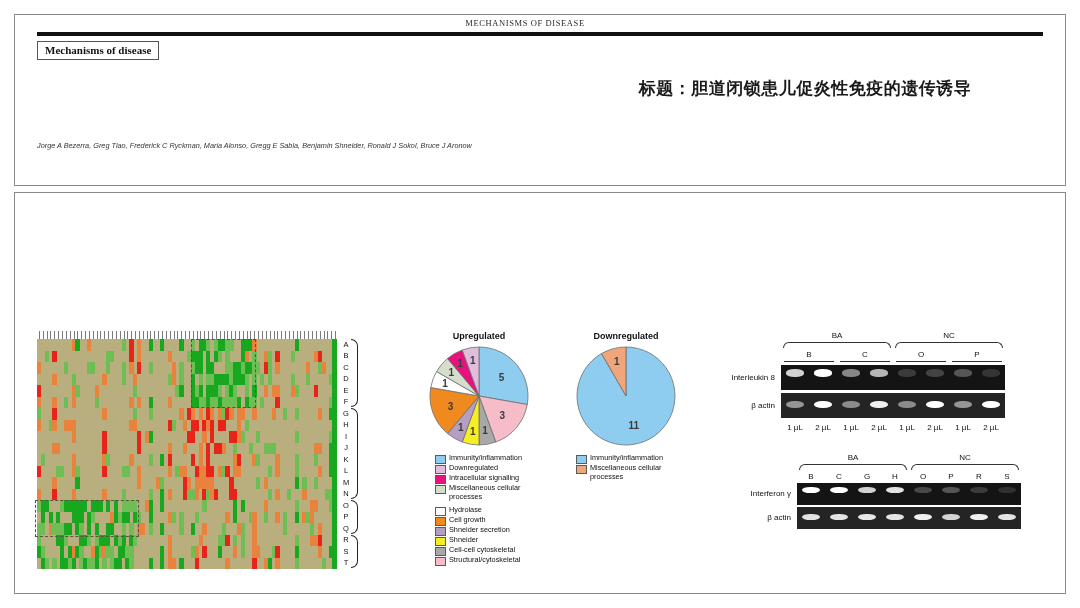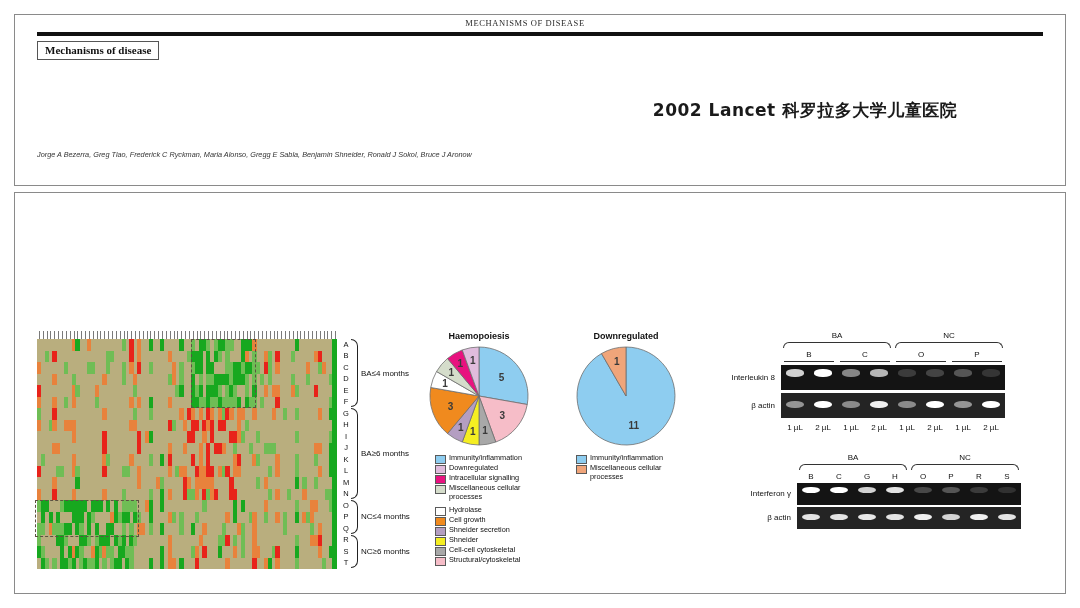--- a/index.html
+++ b/index.html
@@ -28,21 +28,21 @@
     border:1px solid #555;padding:2px 7px 3px 7px;
     font-family:"Liberation Serif",serif;font-weight:bold;font-size:11px;color:#111;
     background:#fff;
   }
   .article-title{
     position:absolute;left:22px;top:56px;width:470px;
     font-family:"Liberation Sans",sans-serif;font-weight:bold;font-size:14.5px;
     line-height:1.35;color:#0d0d0d;letter-spacing:-0.1px;
   }
   .authors{
-    position:absolute;left:22px;top:134px;width:470px;
+    position:absolute;left:22px;top:125px;width:470px;
     font-family:"Liberation Sans",sans-serif;font-style:italic;font-size:7.3px;
     line-height:1.55;color:#333;
   }
   .cn-title-block{
     position:absolute;left:540px;top:62px;width:500px;text-align:center;
   }
   .cn-title-main{
     font-family:"DejaVu Sans",sans-serif;font-weight:bold;font-size:17px;
     color:#1a1a1a;letter-spacing:.5px;
   }
@@ -154,21 +154,21 @@
 
 <div class="page">
 
   <div class="journal-card">
     <div class="journal-running-head">MECHANISMS OF DISEASE</div>
     <div class="journal-rule"></div>
     <div class="section-tag">Mechanisms of disease</div>
     <div class="authors">Jorge A Bezerra, Greg Tiao, Frederick C Ryckman, Maria Alonso, Gregg E Sabla, Benjamin Shneider, Ronald J Sokol, Bruce J Aronow</div>
 
     <div class="cn-title-block">
-      <div class="cn-title-sub">2002 Lancet 科罗拉多大学儿童医院</div>
+      <div class="cn-title-main">标题：胆道闭锁患儿促炎性免疫的遗传诱导</div>
     </div>
   </div>
 
   <div class="body-card">
 
 
     <div class="figure-row">
 
       <div class="heatmap-wrap">
         <div class="hm-ticks" id="hm-ticks">
@@ -783,32 +783,26 @@
             <span style="top: 197.3px;">R</span>
             <span style="top: 208.8px;">S</span>
             <span style="top: 220.3px;">T</span>
           </div>
         <div class="hm-braces" id="hm-braces">
             <div class="hm-brace" style="top: 0px; height: 68px;"></div>
             <div class="hm-brace" style="top: 69px; height: 91px;"></div>
             <div class="hm-brace" style="top: 161px; height: 33.5px;"></div>
             <div class="hm-brace" style="top: 195.5px; height: 33.5px;"></div>
           </div>
-        <div class="hm-grouplabels" id="hm-grouplabels">
-            <span style="top: 29.5px;">BA≤4 months</span>
-            <span style="top: 110px;">BA≥6 months</span>
-            <span style="top: 173.3px;">NC≤4 months</span>
-            <span style="top: 207.8px;">NC≥6 months</span>
-          </div>
       <div class="hm-dash" style="left: 161.846px; top: 8px; width: 65.3846px; height: 69px;"></div>
           <div class="hm-dash" style="left: 6px; top: 169px; width: 103.846px; height: 36.8px;"></div>
         </div>
 
       <div class="pie-block" style="left:400px;width:128px;">
-        <div class="pie-title">Haemopoiesis</div>
+        <div class="pie-title">Upregulated</div>
         <svg class="pie-svg" id="pie-up" width="104" height="104" viewBox="0 0 104 104">
             <path d="M 52 52 L 52.00 3.00 A 49 49 0 0 1 100.26 60.51 Z" fill="#8ecdf0" stroke="#6d6d6d" stroke-width="0.8"></path>
             <text x="74.52" y="36.60" text-anchor="middle" class="pie-label">5</text>
             <path d="M 52 52 L 100.26 60.51 A 49 49 0 0 1 68.76 98.04 Z" fill="#f6bdc8" stroke="#6d6d6d" stroke-width="0.8"></path>
             <text x="75.27" y="75.03" text-anchor="middle" class="pie-label">3</text>
             <path d="M 52 52 L 68.76 98.04 A 49 49 0 0 1 52.00 101.00 Z" fill="#a8a8a8" stroke="#6d6d6d" stroke-width="0.8"></path>
             <text x="58.13" y="90.24" text-anchor="middle" class="pie-label">1</text>
             <path d="M 52 52 L 52.00 101.00 A 49 49 0 0 1 35.24 98.04 Z" fill="#f5ee22" stroke="#6d6d6d" stroke-width="0.8"></path>
             <text x="45.70" y="91.21" text-anchor="middle" class="pie-label">1</text>
             <path d="M 52 52 L 35.24 98.04 A 49 49 0 0 1 20.50 89.54 Z" fill="#b49ec2" stroke="#6d6d6d" stroke-width="0.8"></path>

